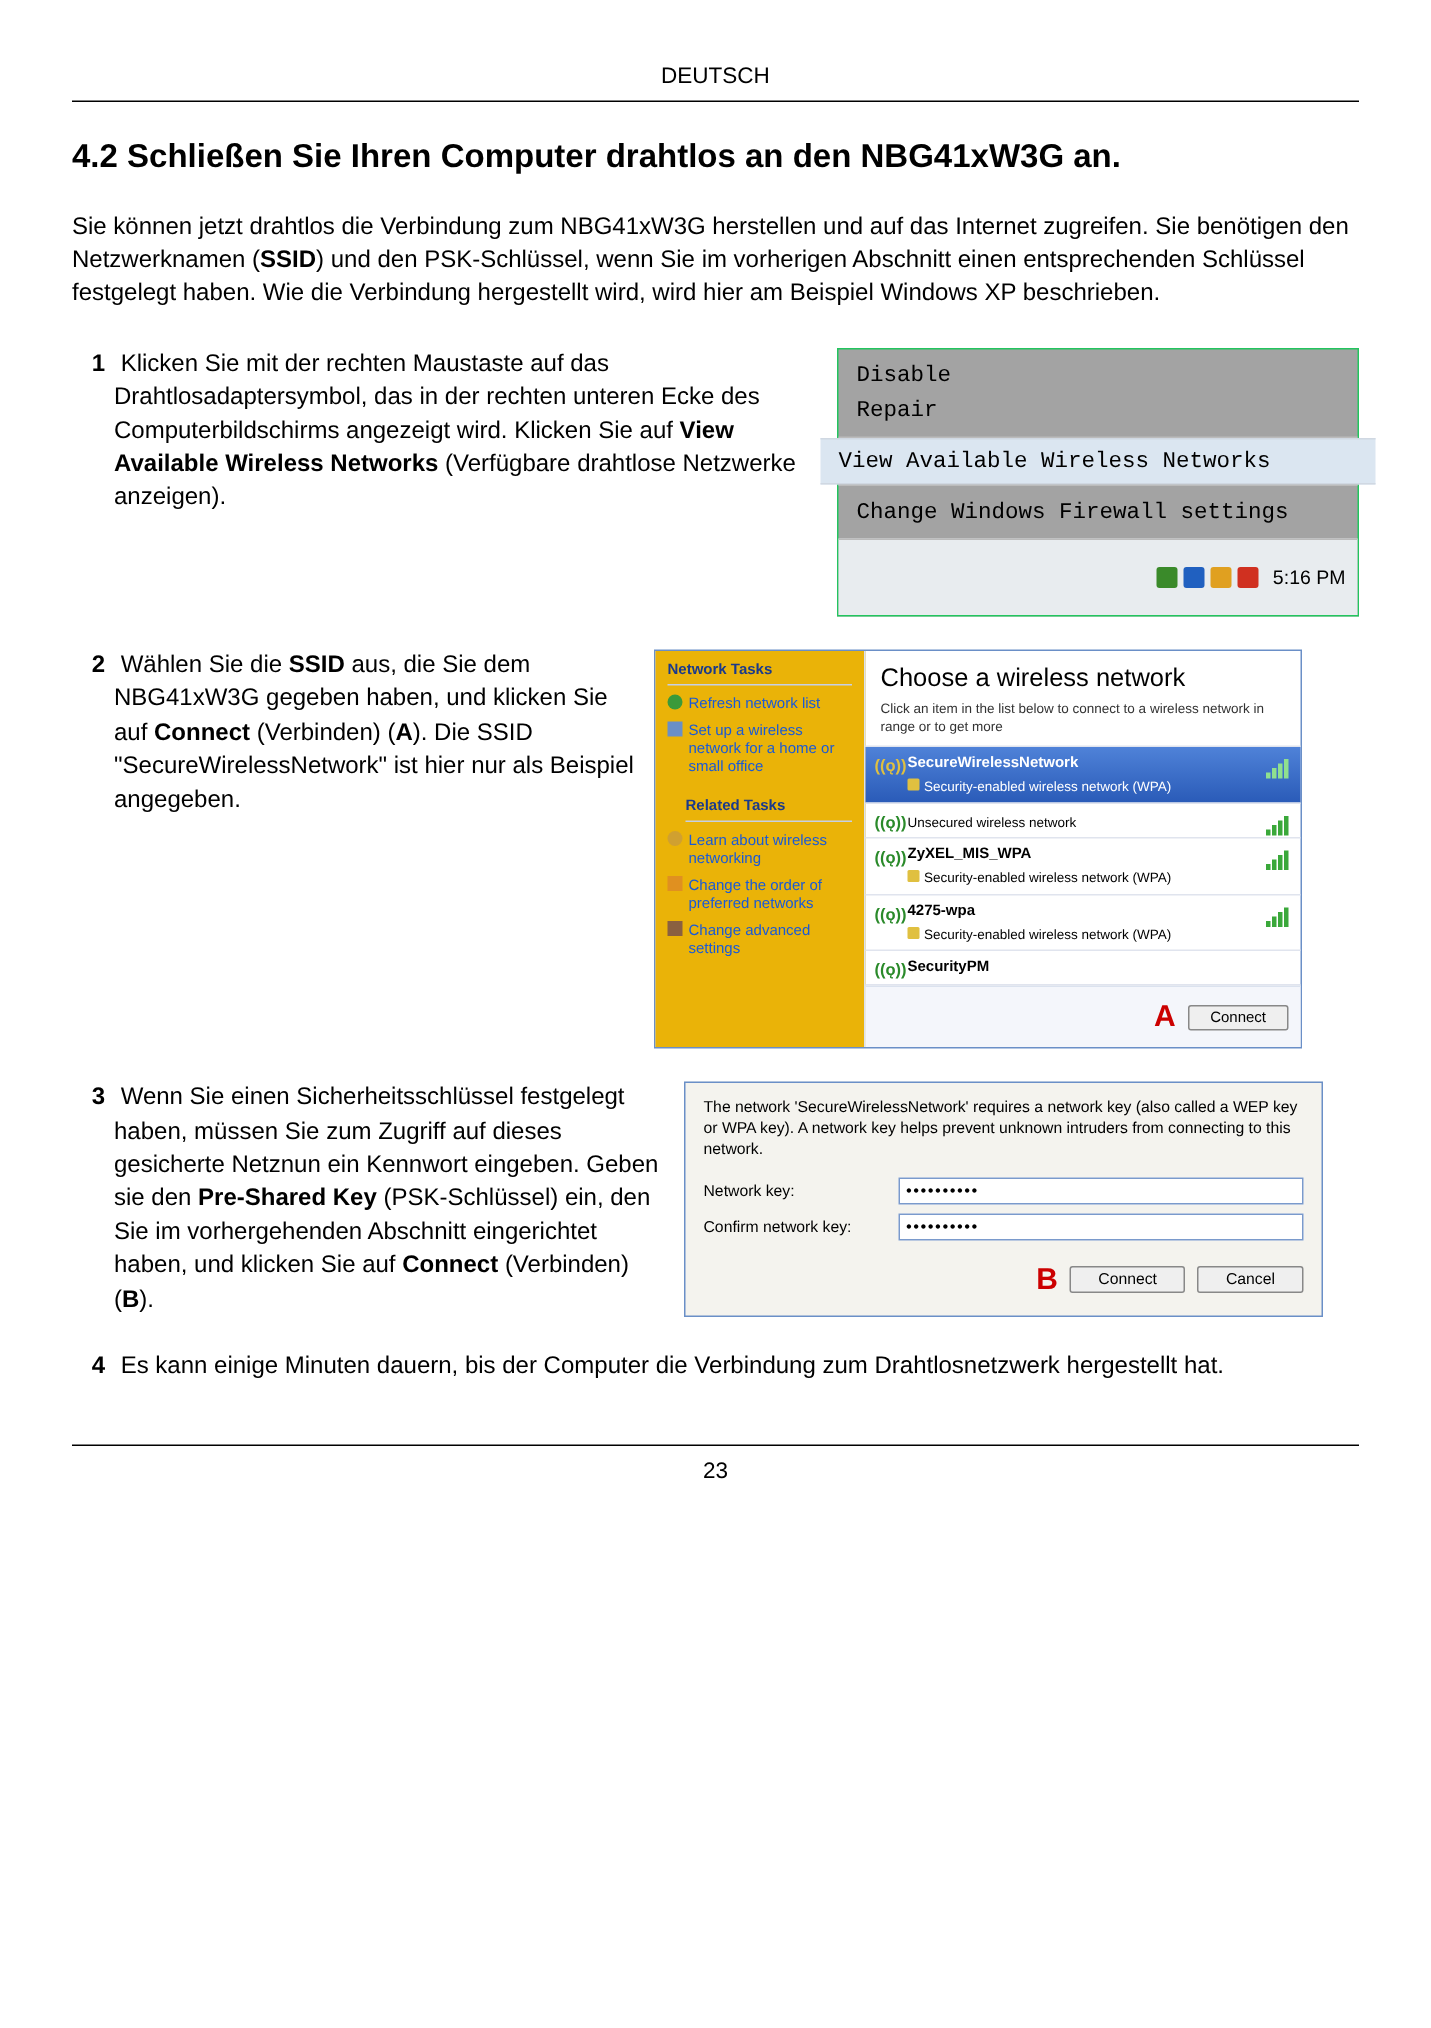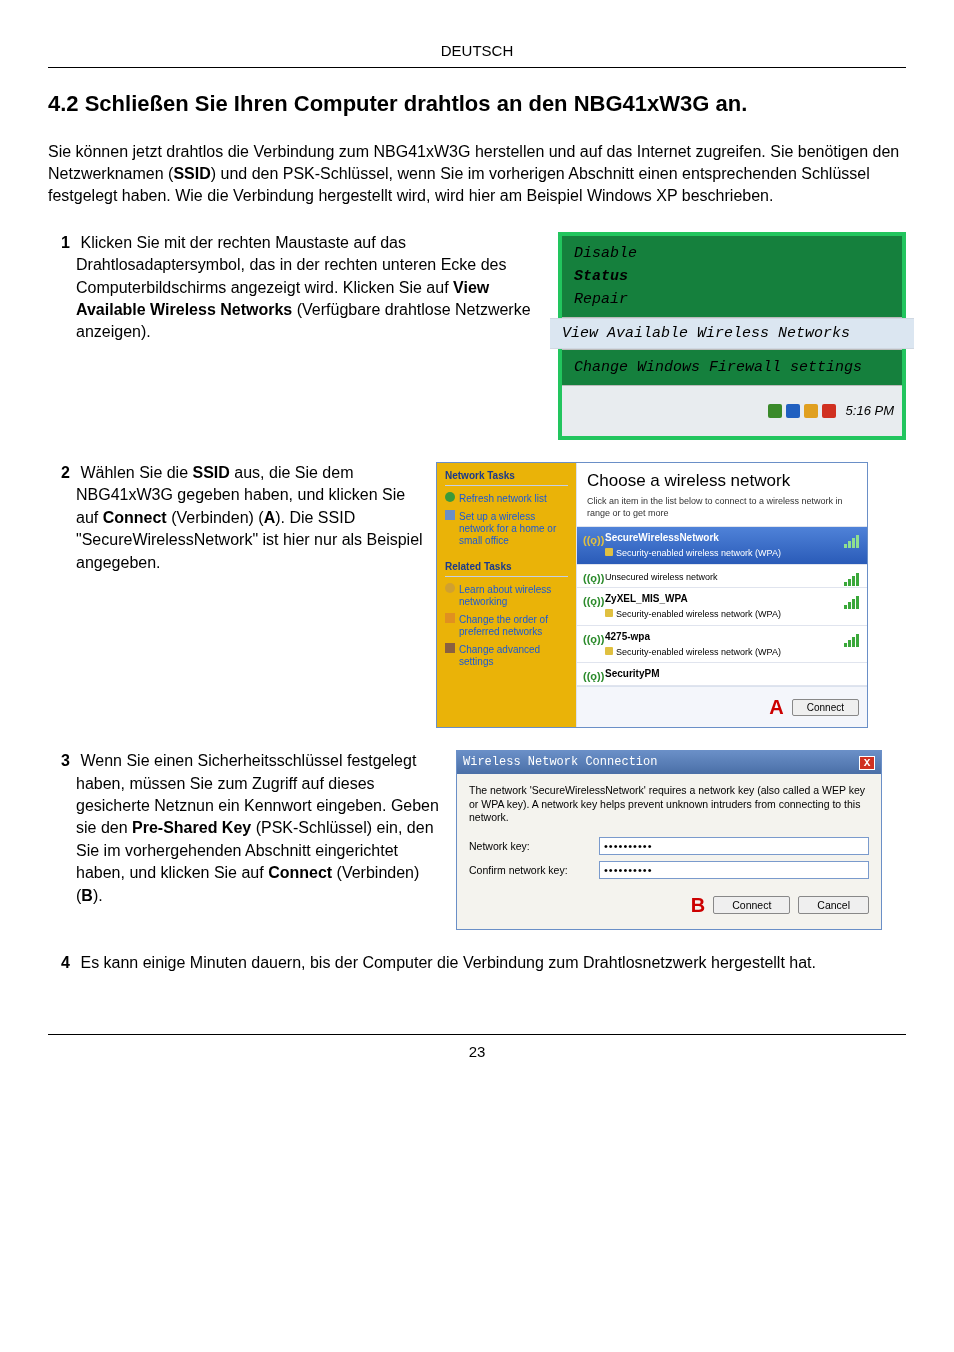--- a/index.html
+++ b/index.html
@@ -48,25 +48,24 @@
     width: 14px;
     text-align: right;
   }
   .step-body {
     padding-left: 28px;
     text-indent: -20px;
   }
   
   .fig1 {
     width: 348px;
-    border: 4px solid #22c55e;
-    background: #15803d;
+    border: 1px solid #22c55e;
+    background: #a3a3a3;
     font-family: "Courier New", monospace;
     font-size: 15px;
-    font-style: italic;
   }
   .fig1 .menu-sec {
     padding: 6px 12px;
   }
   .fig1 .menu-item { padding: 1px 0; }
   .fig1 .menu-item.bold { font-weight: bold; }
   .fig1 .menu-sep { border-top: 1px solid #bbb; }
   .fig1 .menu-item.hl {
     background: #dbe6f1;
     margin: 0 -12px;
@@ -128,21 +127,21 @@
   }
   .fig2 .side .task .tico {
     position: absolute; left: 0; top: 2px;
     width: 10px; height: 10px;
   }
   .ico-refresh { background: #3a9a3a; border-radius: 50%; }
   .ico-setup { background: #6a8fc7; }
   .ico-learn { background: #d0a030; border-radius: 50%; }
   .ico-order { background: #e09020; }
   .ico-adv { background: #8a6040; }
-  .fig2 .side .grp2 { margin-top: 10px; }
+  .fig2 .side .grp2 { margin-top: 10px; margin-left: 12px; }
   .fig2 .main { flex: 1; padding: 0; }
   .fig2 .main .hdr {
     font-size: 17px;
     padding: 6px 10px 2px 10px;
   }
   .fig2 .main .sub {
     font-size: 9px;
     padding: 0 10px 6px 10px;
     color: #333;
   }
@@ -261,21 +260,21 @@
   .fig3 .dlg-foot button {
     font-size: 10.5px;
     padding: 2px 18px;
     background: #efefef;
     border: 1px solid #888;
     border-radius: 2px;
     cursor: pointer;
   }
 
   .page-footer {
-    margin-top: 60px;
+    margin-top: 40px;
     border-top: 1px solid #000;
     text-align: center;
     padding-top: 6px;
     font-size: 15px;
   }
   .bold { font-weight: bold; }
 </style>
 </head>
 <body>
 
@@ -293,21 +292,20 @@
   <div class="step-row">
     <div class="step-text">
       <p class="step-body">
         <span class="step-num">1</span>
         <span>Klicken Sie mit der rechten Maustaste auf das Drahtlosadaptersymbol, das in der rechten unteren Ecke des Computerbildschirms angezeigt wird. Klicken Sie auf </span><span class="bold">View Available Wireless Networks</span><span> (Verfügbare drahtlose Netzwerke anzeigen).</span>
       </p>
     </div>
     <div class="fig1">
       <div class="menu-sec">
         <div class="menu-item">Disable</div>
-        <div class="menu-item bold">Status</div>
         <div class="menu-item">Repair</div>
       </div>
       <div class="menu-sep"></div>
       <div class="menu-sec" style="padding:0">
         <div class="menu-item hl">View Available Wireless Networks</div>
       </div>
       <div class="menu-sep"></div>
       <div class="menu-sec">
         <div class="menu-item">Change Windows Firewall settings</div>
       </div>
@@ -401,24 +399,20 @@
   </div>
 
   <div class="step-row">
     <div class="step-text" style="max-width:400px">
       <p class="step-body">
         <span class="step-num">3</span>
         <span>Wenn Sie einen Sicherheitsschlüssel festgelegt haben, müssen Sie zum Zugriff auf dieses gesicherte Netznun ein Kennwort eingeben. Geben sie den </span><span class="bold">Pre-Shared Key</span><span> (PSK-Schlüssel) ein, den Sie im vorhergehenden Abschnitt eingerichtet haben, und klicken Sie auf </span><span class="bold">Connect</span><span> (Verbinden) (</span><span class="bold">B</span><span>).</span>
       </p>
     </div>
     <div class="fig3">
-      <div class="titlebar">
-        <span>Wireless Network Connection</span>
-        <span class="xbtn">X</span>
-      </div>
       <div class="dlg-body">
         <div class="dlg-msg">The network 'SecureWirelessNetwork' requires a network key (also called a WEP key or WPA key). A network key helps prevent unknown intruders from connecting to this network.</div>
         <div class="fld-row">
           <label>Network key:</label>
           <div class="pwfield">••••••••••</div>
         </div>
         <div class="fld-row">
           <label>Confirm network key:</label>
           <div class="pwfield">••••••••••</div>
         </div>

